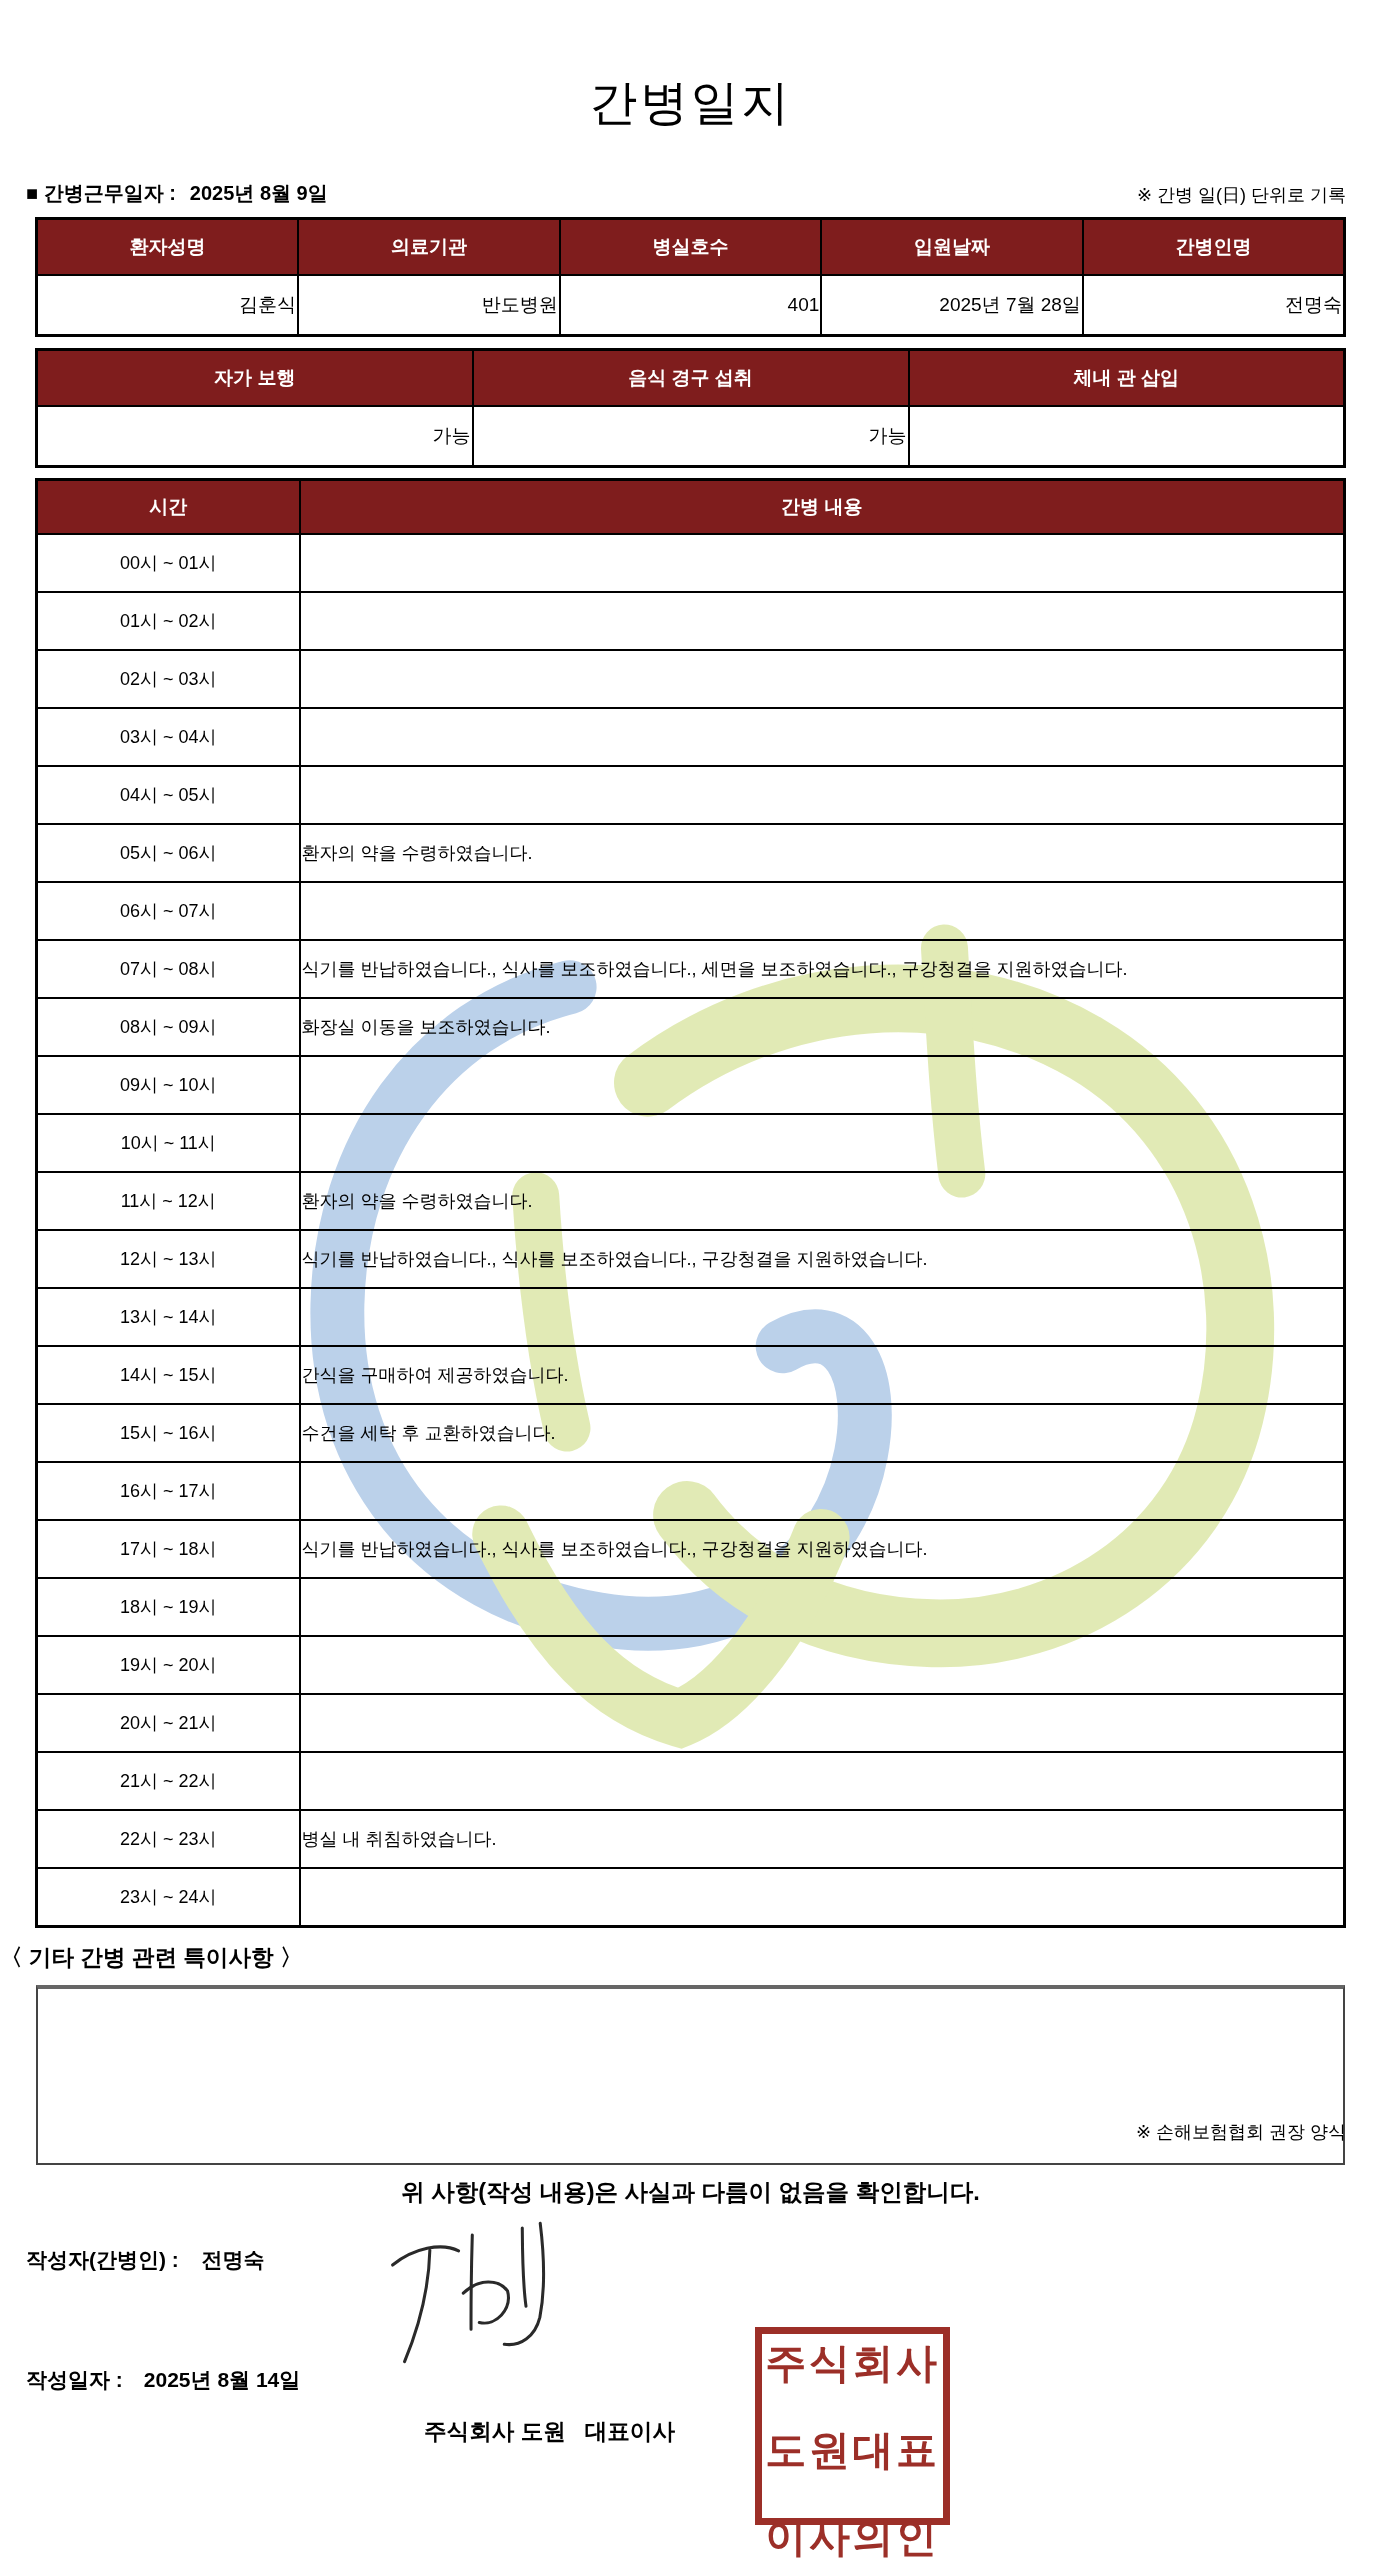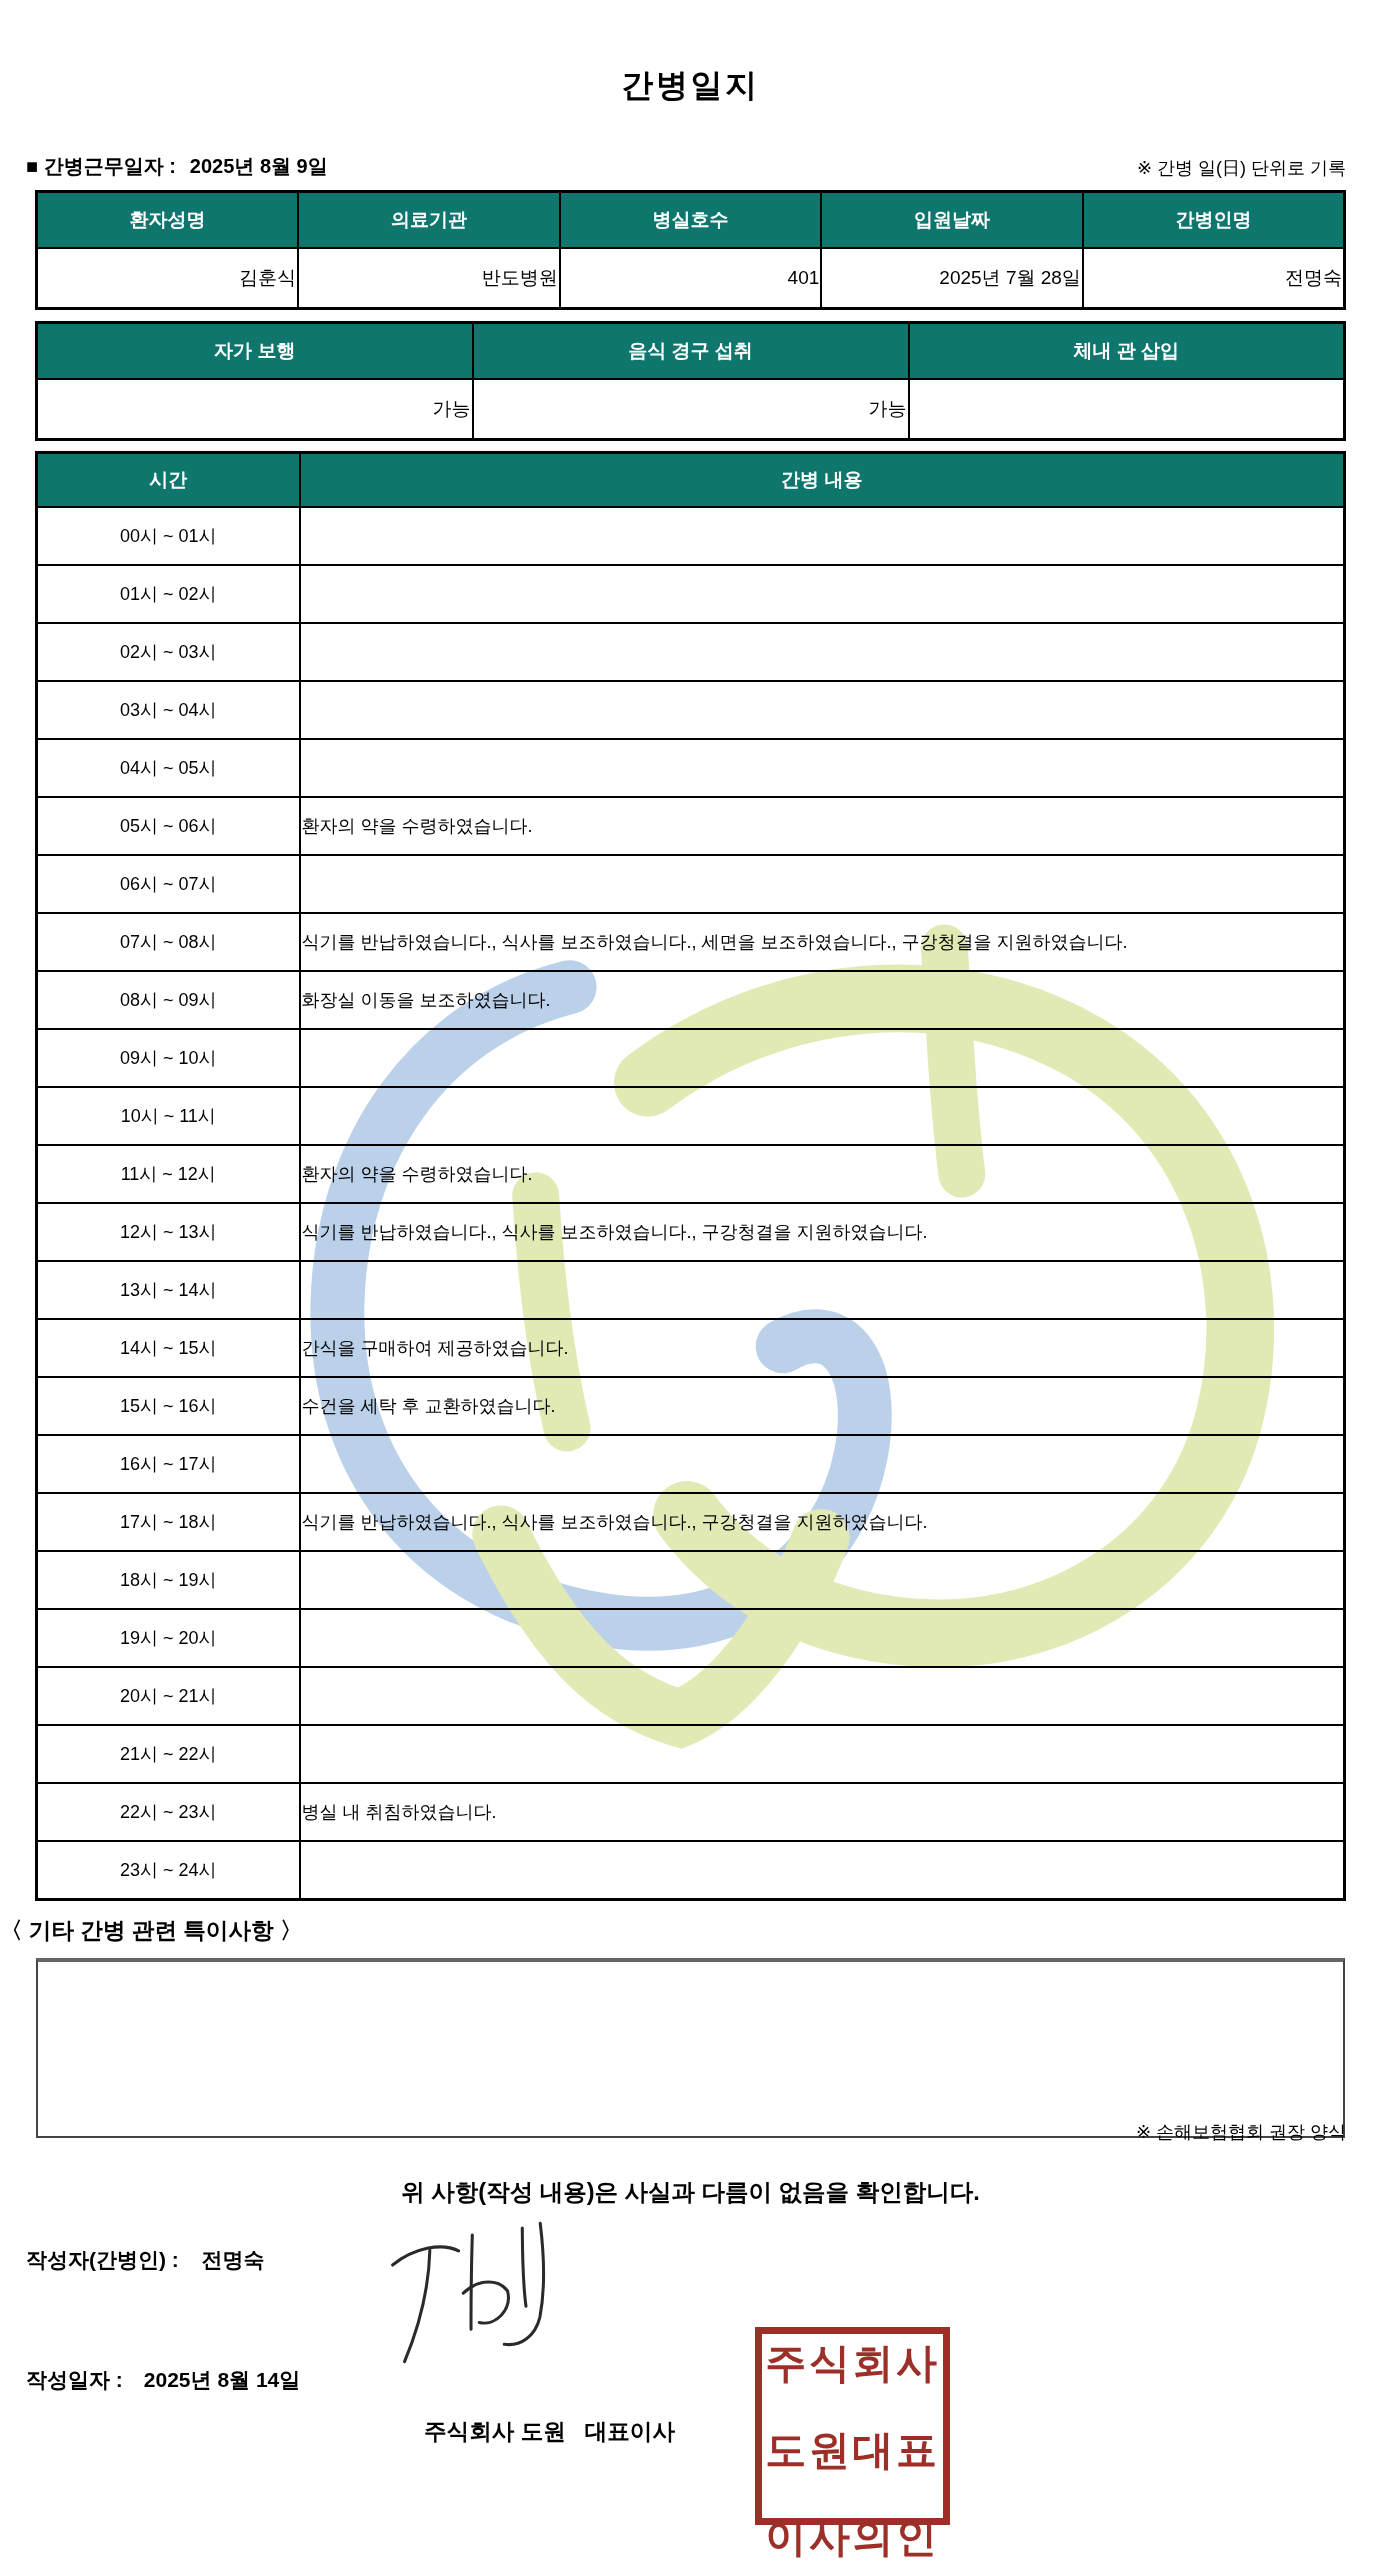--- a/index.html
+++ b/index.html
@@ -1,29 +1,29 @@
 <!DOCTYPE html>
 <html lang="ko" style="font-size:14px"><head>
 <meta charset="utf-8">
 <style>
   html,body{margin:0;padding:0;background:#fff;}
   body{font-family:"Liberation Sans","DejaVu Sans",sans-serif;color:#000;}
   .page{position:relative;width:1381px;height:2576px;background:#ffffff;overflow:hidden;}
 
-  .page-title{margin:5px;padding-top:59px;text-align:center;font-size:32px;font-weight:700;letter-spacing:2.6px;}
+  .page-title{margin:12px;padding-top:59px;text-align:center;font-size:48px;font-weight:400;letter-spacing:2.6px;}
 
   .meta-row{display:flex;justify-content:space-between;align-items:flex-end;margin:45px 35px 10.4px 26px;}
   .meta-left{font-size:20px;font-weight:600;}
   .meta-left .val{margin-left:14px;font-weight:600;}
   .meta-right{font-size:18px;font-weight:500;}
 
   table{border-collapse:collapse;table-layout:fixed;width:1311px;margin:0 auto;background:transparent;}
   .tbl{border:3.5px solid #000;}
   th,td{border:2.6px solid #000;overflow:hidden;white-space:nowrap;}
-  th{background:#0f766e;color:#fff;font-weight:700;font-size:19px;text-align:center;}
+  th{background:#7f1d1d;color:#fff;font-weight:700;font-size:19px;text-align:center;}
   td{font-size:19px;text-align:right;background:transparent;}
   .info-tbl th{height:52px;}
   .info-tbl td{height:56px;}
   .gap{height:10.4px;}
   .care-tbl th{height:50px;}
   .care-tbl td{height:54px;}
   .care-tbl td.time{width:263px;text-align:center;font-size:18px;}
   .care-tbl td.content{text-align:left;font-size:18px;}
 
   .notes-title{margin-top:14px;font-size:22.6px;font-weight:800;}

